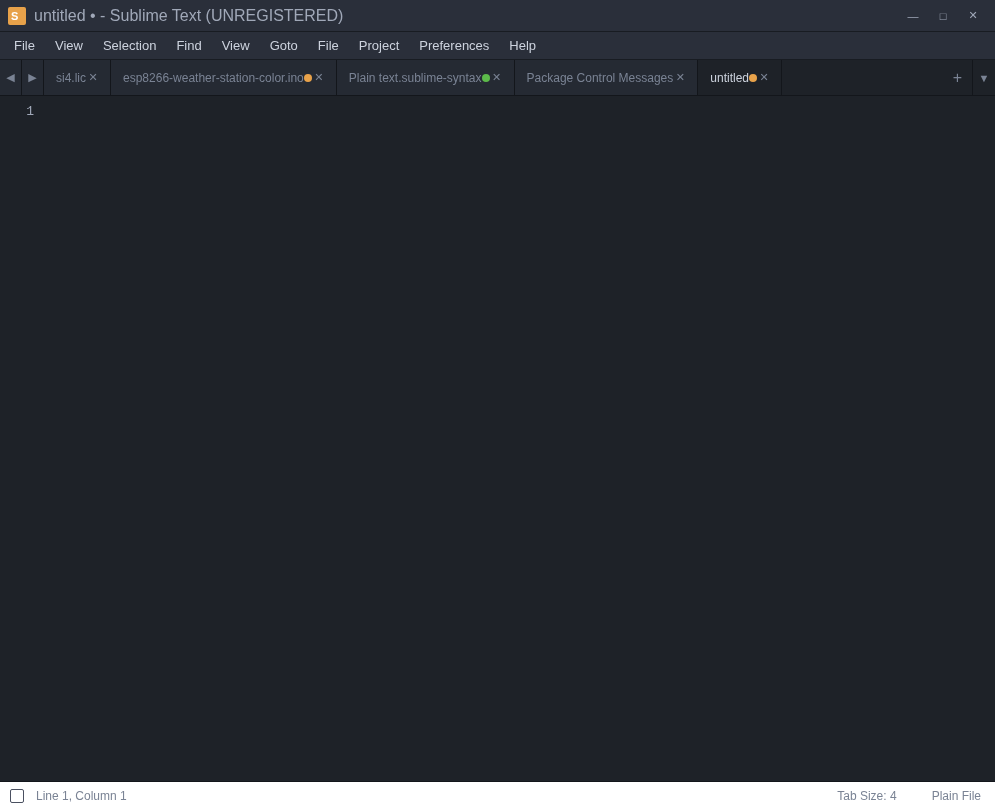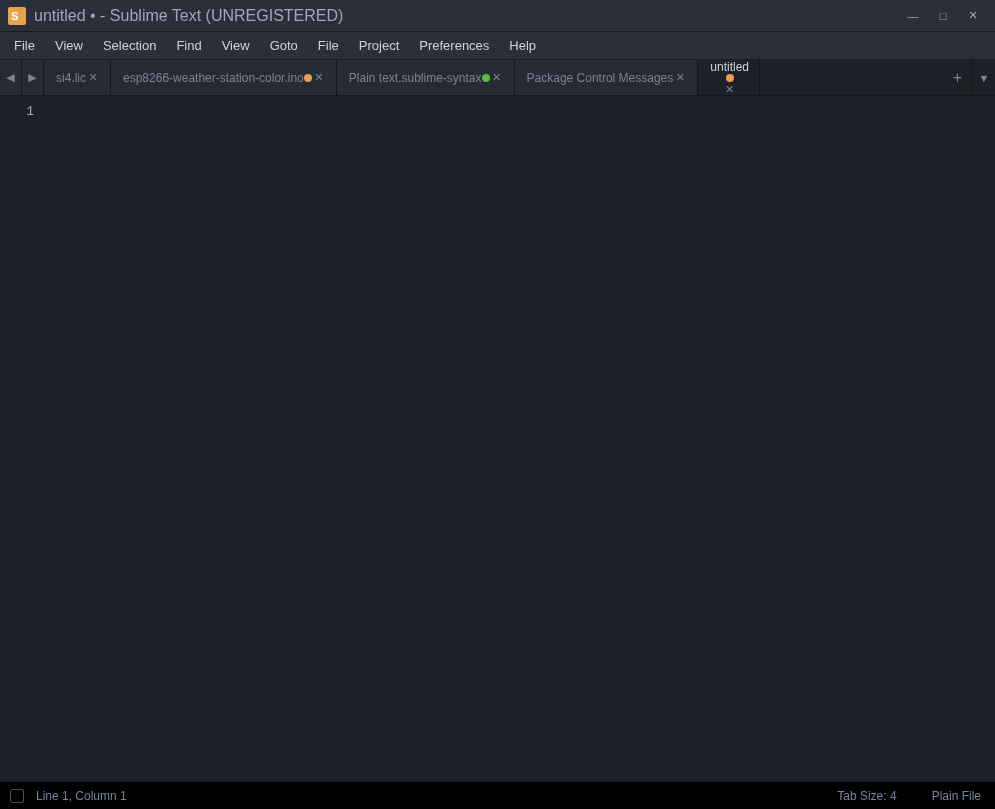--- a/index.html
+++ b/index.html
@@ -115,21 +115,20 @@
       font-size: 12px;
       color: #7a8394;
       white-space: nowrap;
       gap: 0;
       min-width: 0;
     }
 
     .tab.active {
       background: #1e2228;
       color: #cdd3de;
-      flex-direction: column;
     }
 
     .tab-close {
       width: 14px;
       height: 14px;
       border-radius: 2px;
       display: flex;
       align-items: center;
       justify-content: center;
       font-size: 11px;
@@ -217,21 +216,21 @@
       font-size: 13px;
       color: #cdd3de;
       line-height: 1.6;
       cursor: text;
     }
 
     
     #status-bar {
       width: 100%;
       height: 28px;
-      background: #000000;
+      background: #ffffff;
       display: flex;
       align-items: center;
       border-top: 1px solid #13161b;
       padding: 0 10px;
       font-size: 12px;
       color: #7a8394;
     }
 
     #status-left {
       display: flex;

